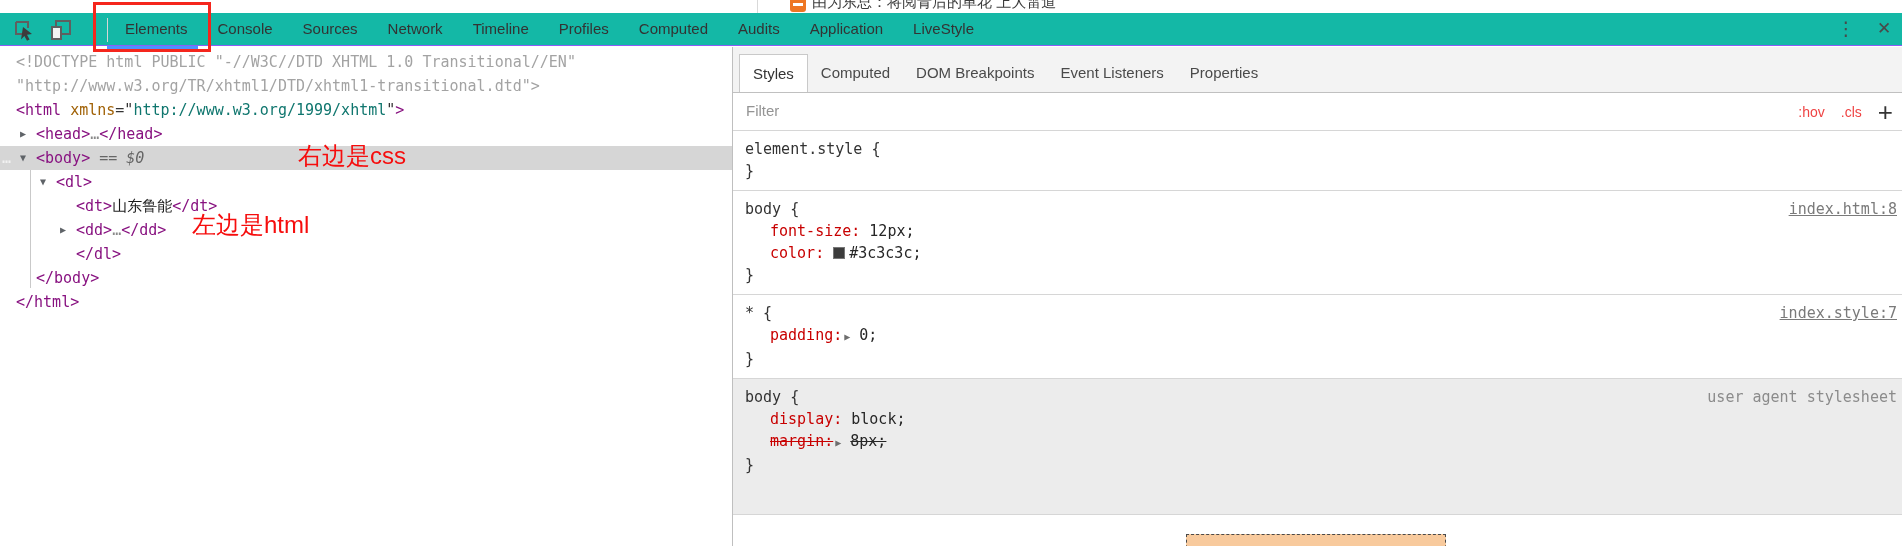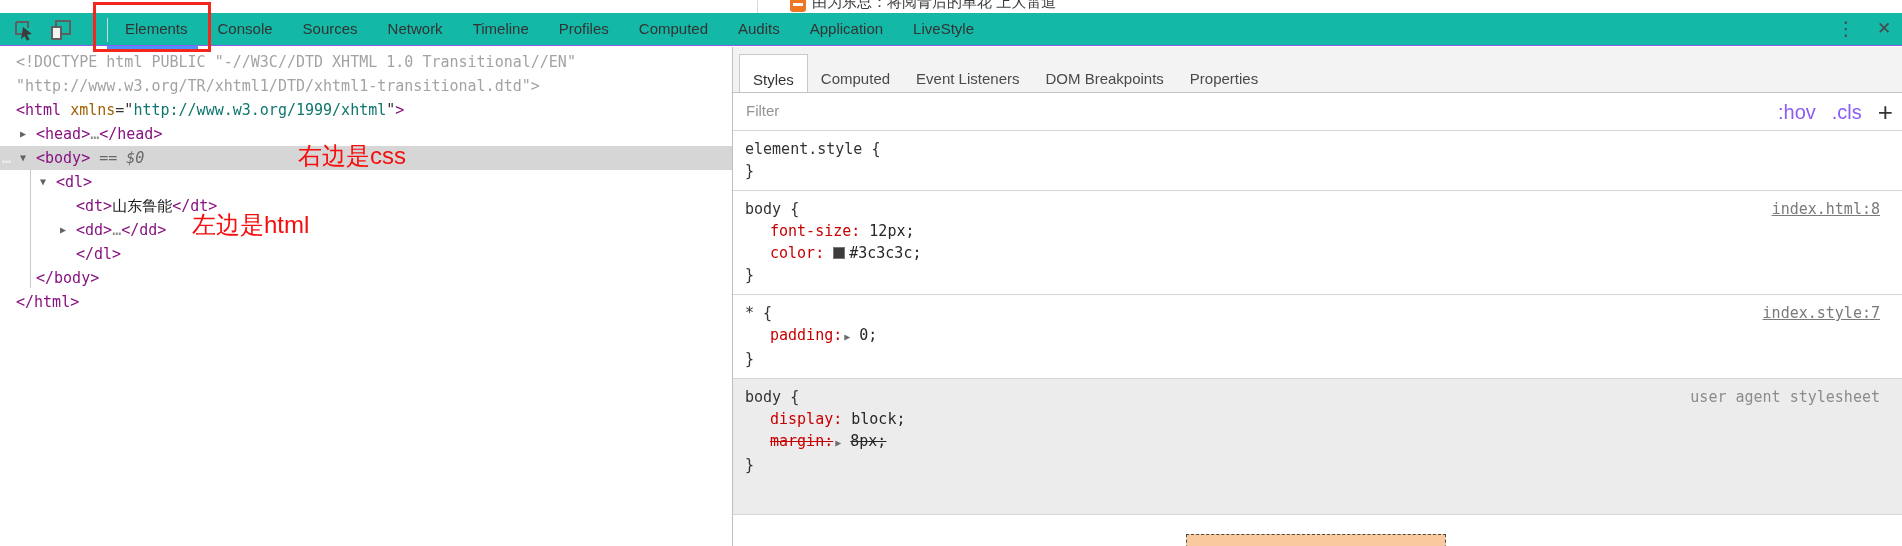--- a/index.html
+++ b/index.html
@@ -54,38 +54,38 @@
   .c-p { color:#333; }
   .c-x { color:#1a1a1a; font-family:"DejaVu Sans Mono","Liberation Mono","DejaVu Sans",sans-serif; }
   .c-e { color:#8a8a8a; }
   .c-m { color:#666; font-style:italic; }
 
   
   #styles-panel { position:absolute; left:732px; top:47px; width:1170px; height:499px;
     background:#fff; border-left:1px solid #bfbfbf; overflow:hidden; }
   #styles-tabbar { position:absolute; left:0; top:0; width:1170px; height:46px;
     background:#f3f3f3; border-bottom:1px solid #c0c0c0; display:flex; align-items:flex-end; padding-left:6px; }
-  .styles-tab { font-size:15px; color:#4a4a4a; padding:6px 13px; height:38px; line-height:38px; cursor:pointer; white-space:nowrap; }
+  .styles-tab { font-size:15px; color:#4a4a4a; padding:0 13px; height:38px; line-height:38px; cursor:pointer; white-space:nowrap; }
   .styles-tab.active { background:#fff; color:#333; border:1px solid #c9c9c9; border-bottom:none; }
   #filter-bar { position:absolute; left:0; top:46px; width:1170px; height:38px;
     border-bottom:1px solid #d6d6d6; background:#fff; }
   #filter-label { position:absolute; left:13px; top:9px; font-size:15px; color:#949494; }
   #filter-right { position:absolute; right:10px; top:0; height:38px; display:flex; align-items:center; gap:16px; }
-  .pseudo-btn { font-size:20px; color:#8b5cf6; cursor:pointer; }
+  .pseudo-btn { font-size:14px; color:#ef4444; cursor:pointer; }
   #new-rule-btn { font-size:26px; font-weight:200; color:#333; line-height:20px; cursor:pointer; }
 
   #rules { position:absolute; left:0; top:84px; width:1170px; }
   .rule { position:relative; padding:7px 0 8px 0; border-bottom:1px solid #d6d6d6;
     font-size:15px; line-height:22px; }
   .rule.ua { background:#ececec; padding-bottom:38px; }
   .rline { padding-left:12px; white-space:nowrap; color:#333; }
   .rline.prop { padding-left:37px; }
   .selector { color:#333; }
   .brace { color:#333; }
-  .rlink { position:absolute; right:23px; top:7px; font-size:15px; color:#7a7a7a;
+  .rlink { position:absolute; right:6px; top:7px; font-size:15px; color:#7a7a7a;
     text-decoration:underline; cursor:pointer; }
   .rlink.plain { text-decoration:none; cursor:default; color:#8b8b8b; }
   .pname { color:#c80000; }
   .parr { color:#6e6e6e; font-size:10px; padding-left:2px; }
   .pval { color:#262626; }
   .struck .pname, .struck .pval { text-decoration:line-through; }
   .swatch { display:inline-block; width:12px; height:12px; margin:0 4px -1px 0;
     border:1px solid #777; cursor:pointer; }
 
   #margin-box { position:absolute; left:453px; top:487px; width:260px; height:20px;
@@ -175,22 +175,22 @@
       <div class="dline" style="top: 243px;">
         <span class="ltext" style="left: 16px;"><span class="c-t">&lt;/html&gt;</span></span>
       </div>
     </div>
 </div>
 
 <div id="styles-panel">
   <div id="styles-tabbar">
       <span class="styles-tab active">Styles</span>
       <span class="styles-tab">Computed</span>
+      <span class="styles-tab">DOM Breakpoints</span>
       <span class="styles-tab">Event Listeners</span>
-      <span class="styles-tab">DOM Breakpoints</span>
       <span class="styles-tab">Properties</span>
     </div>
   <div id="filter-bar">
     <span id="filter-label">Filter</span>
     <span id="filter-right">
       <span class="pseudo-btn">:hov</span>
       <span class="pseudo-btn">.cls</span>
       <span id="new-rule-btn">+</span>
     </span>
   </div>

